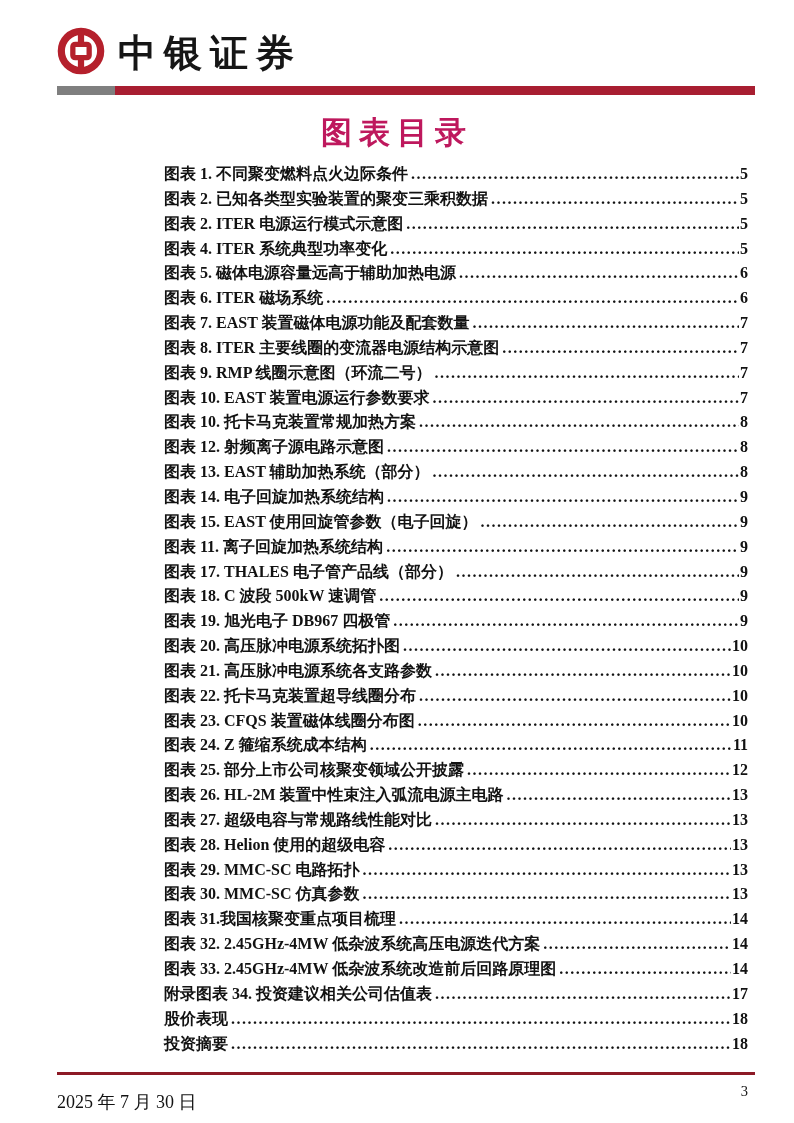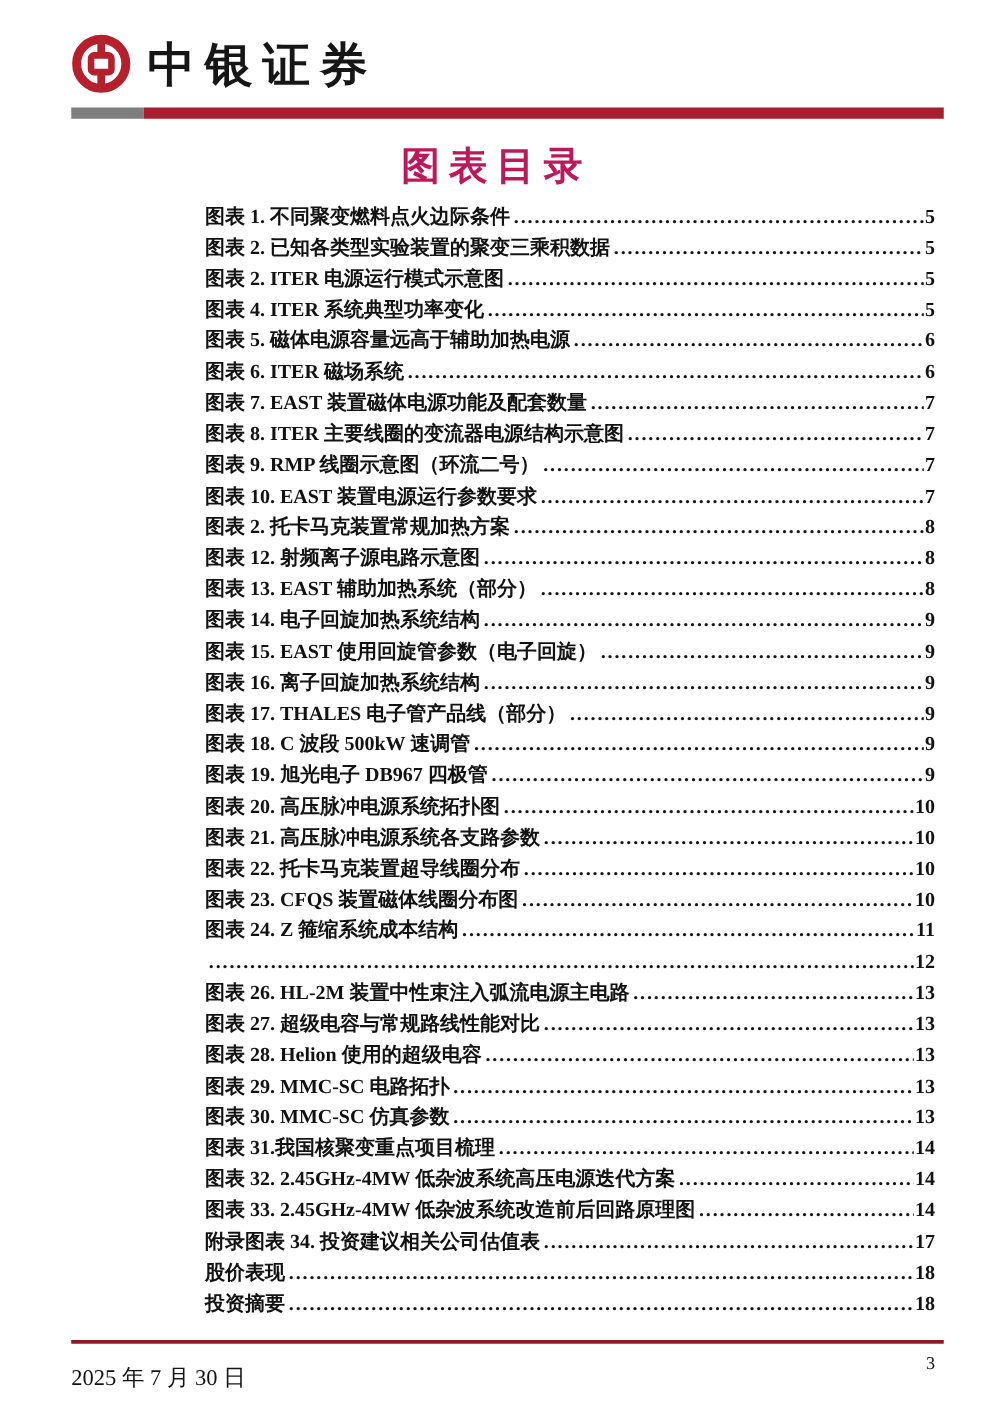--- a/index.html
+++ b/index.html
@@ -106,21 +106,21 @@
       <span class="toc-label">图表 9. RMP 线圈示意图（环流二号）</span>
       <span class="dots"></span>
       <span class="toc-page">7</span>
     </div>
       <div class="toc-row">
       <span class="toc-label">图表 10. EAST 装置电源运行参数要求</span>
       <span class="dots"></span>
       <span class="toc-page">7</span>
     </div>
       <div class="toc-row">
-      <span class="toc-label">图表 2. 托卡马克装置常规加热方案</span>
+      <span class="toc-label">图表 10. 托卡马克装置常规加热方案</span>
       <span class="dots"></span>
       <span class="toc-page">8</span>
     </div>
       <div class="toc-row">
       <span class="toc-label">图表 12. 射频离子源电路示意图</span>
       <span class="dots"></span>
       <span class="toc-page">8</span>
     </div>
       <div class="toc-row">
       <span class="toc-label">图表 13. EAST 辅助加热系统（部分）</span>
@@ -131,21 +131,21 @@
       <span class="toc-label">图表 14. 电子回旋加热系统结构</span>
       <span class="dots"></span>
       <span class="toc-page">9</span>
     </div>
       <div class="toc-row">
       <span class="toc-label">图表 15. EAST 使用回旋管参数（电子回旋）</span>
       <span class="dots"></span>
       <span class="toc-page">9</span>
     </div>
       <div class="toc-row">
-      <span class="toc-label">图表 16. 离子回旋加热系统结构</span>
+      <span class="toc-label">图表 11. 离子回旋加热系统结构</span>
       <span class="dots"></span>
       <span class="toc-page">9</span>
     </div>
       <div class="toc-row">
       <span class="toc-label">图表 17. THALES 电子管产品线（部分）</span>
       <span class="dots"></span>
       <span class="toc-page">9</span>
     </div>
       <div class="toc-row">
       <span class="toc-label">图表 18. C 波段 500kW 速调管</span>
@@ -176,20 +176,21 @@
       <span class="toc-label">图表 23. CFQS 装置磁体线圈分布图</span>
       <span class="dots"></span>
       <span class="toc-page">10</span>
     </div>
       <div class="toc-row">
       <span class="toc-label">图表 24. Z 箍缩系统成本结构</span>
       <span class="dots"></span>
       <span class="toc-page">11</span>
     </div>
       <div class="toc-row">
+      <span class="toc-label">图表 25. 部分上市公司核聚变领域公开披露</span>
       <span class="dots"></span>
       <span class="toc-page">12</span>
     </div>
       <div class="toc-row">
       <span class="toc-label">图表 26. HL-2M 装置中性束注入弧流电源主电路</span>
       <span class="dots"></span>
       <span class="toc-page">13</span>
     </div>
       <div class="toc-row">
       <span class="toc-label">图表 27. 超级电容与常规路线性能对比</span>

